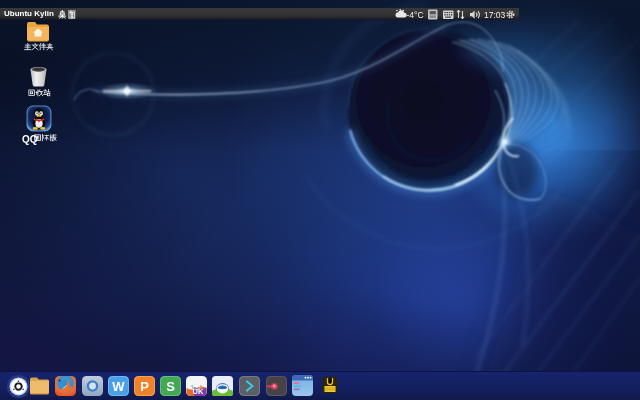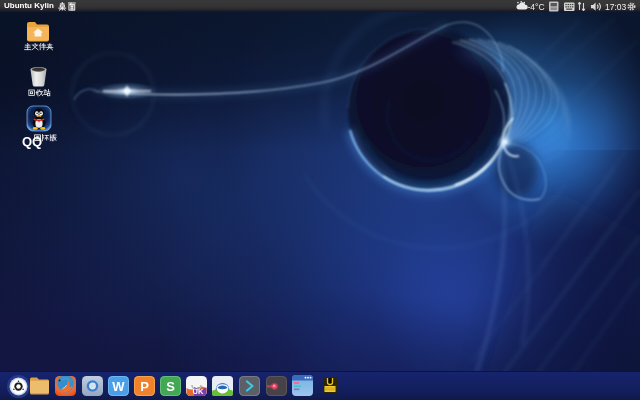--- a/index.html
+++ b/index.html
@@ -1,18 +1,18 @@
 <!DOCTYPE html>
 <html><head>
 <meta charset="utf-8">
 <style>
 html,body{margin:0;padding:0;background:#000;}
 #desktop{position:relative;width:640px;height:400px;overflow:hidden;font-family:"Liberation Sans",sans-serif;}
 #wall{position:absolute;left:0;top:0;}
-#panel{position:absolute;left:0;top:0;width:640px;height:12px;background:linear-gradient(180deg,#393839 0%,#343336 55%,#2a292c 75%,#121628 100%);}
+#panel{position:absolute;left:0;top:8px;width:519px;height:12px;background:linear-gradient(180deg,#393839 0%,#343336 55%,#2a292c 75%,#121628 100%);}
 #panel .title{position:absolute;left:4px;top:1px;font-size:8px;font-weight:bold;color:#fff;}
 .dk{position:absolute;}
 </style>
 </head>
 <body>
 <div id="desktop">
 <svg id="wall" width="640" height="400" viewBox="0 0 640 400">
 <defs>
 <radialGradient id="gMain" cx="0.5" cy="0.5" r="0.5">
  <stop offset="0" stop-color="#223c98" stop-opacity="1"></stop>
@@ -388,21 +388,21 @@
 <circle cx="14.9" cy="8.3" r="0.7" fill="#000"></circle>
 <ellipse cx="13" cy="10.9" rx="2.5" ry="1.2" fill="#f8c020"></ellipse>
 <ellipse cx="13" cy="17.6" rx="6.4" ry="6.2" fill="#0a0a0a"></ellipse>
 <ellipse cx="13" cy="18.4" rx="3.6" ry="4.4" fill="#ecf0f4"></ellipse>
 <path d="M8.2,13.2 q4.8,3 9.6,0 l0.8,1.6 q-5.6,3 -11.2,0 z" fill="#d83030"></path>
 <path d="M11.8,14.8 l1.2,3 l1.2,-3 z" fill="#c02020"></path>
 <ellipse cx="9.2" cy="23.4" rx="2.6" ry="1.4" fill="#f8c020"></ellipse>
 <ellipse cx="16.8" cy="23.4" rx="2.6" ry="1.4" fill="#f8c020"></ellipse>
 </svg>
 <div style="position:absolute;left:22px;top:133.5px;width:34px;text-align:left;">
-<span style="color:#fff;font-size:13px;font-weight:bold;position:absolute;left:0;top:0;">QQ</span>
+<span style="color:#fff;font-size:10px;font-weight:bold;position:absolute;left:0;top:0;">QQ</span>
 <svg style="position:absolute;left:12px;top:0.5px" width="23" height="9" viewBox="0 0 23 9">
 <use href="#guo" transform="scale(0.72)"></use>
 <use href="#ji2" transform="translate(7.6,0) scale(0.72)"></use>
 <use href="#ban" transform="translate(15.2,0) scale(0.72)"></use>
 </svg>
 </div>
 
 <div style="position:absolute;left:0;top:371px;width:640px;height:29px;background:linear-gradient(#16246e,#121d58 75%,#101846);border-top:1px solid #0d1240;"></div>
 
 <svg class="dk" style="left:6px;top:374px;" width="25" height="25" viewBox="0 0 25 25">

